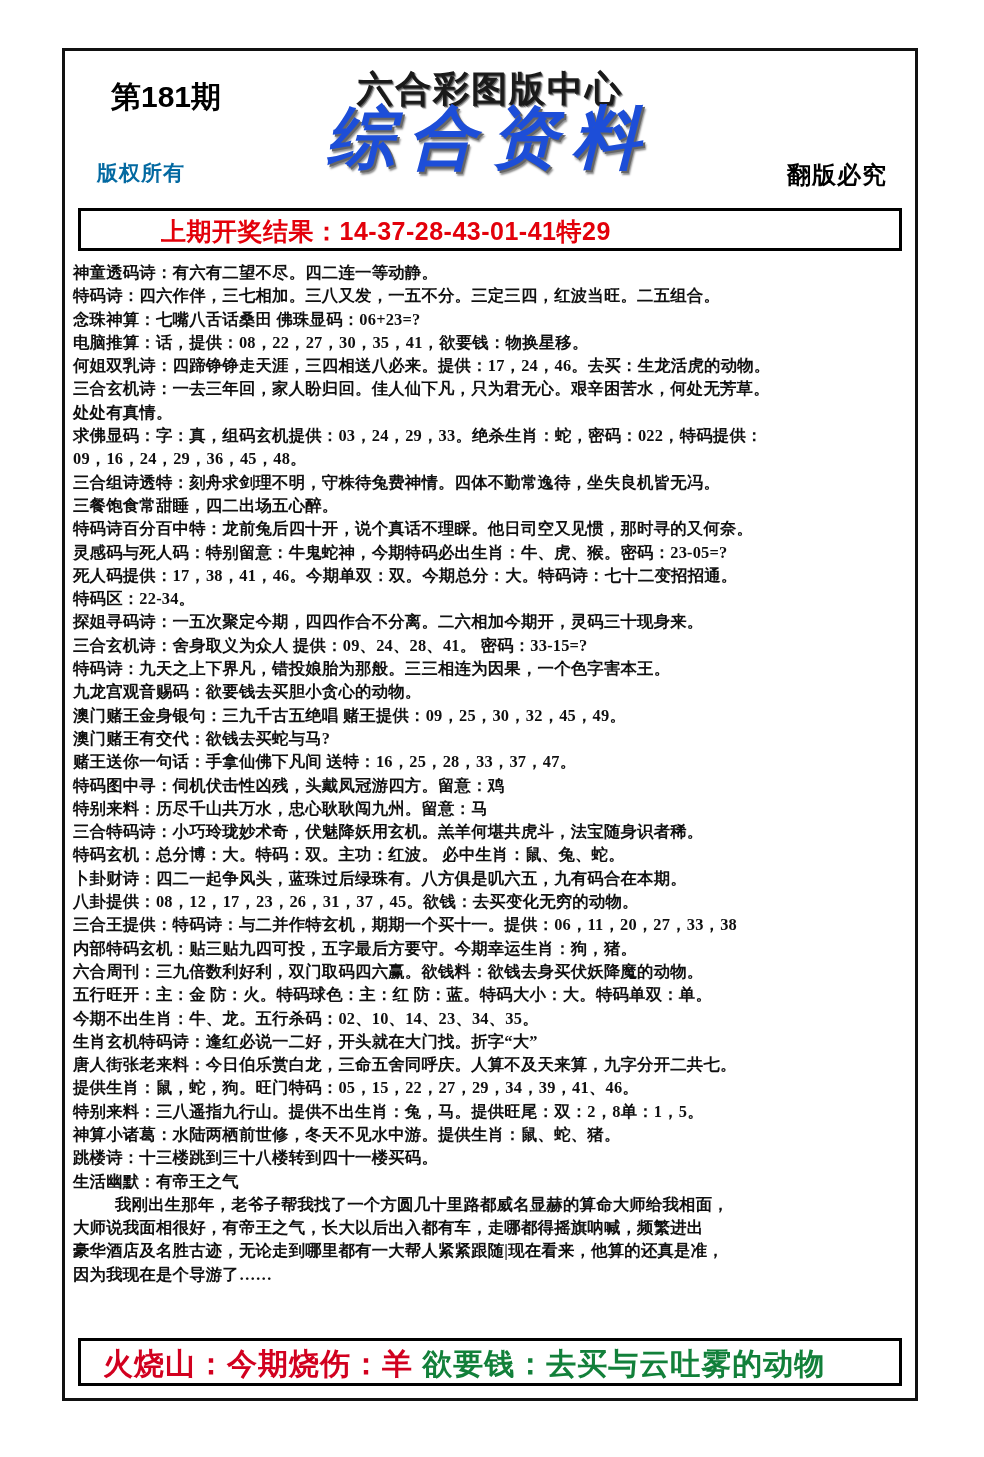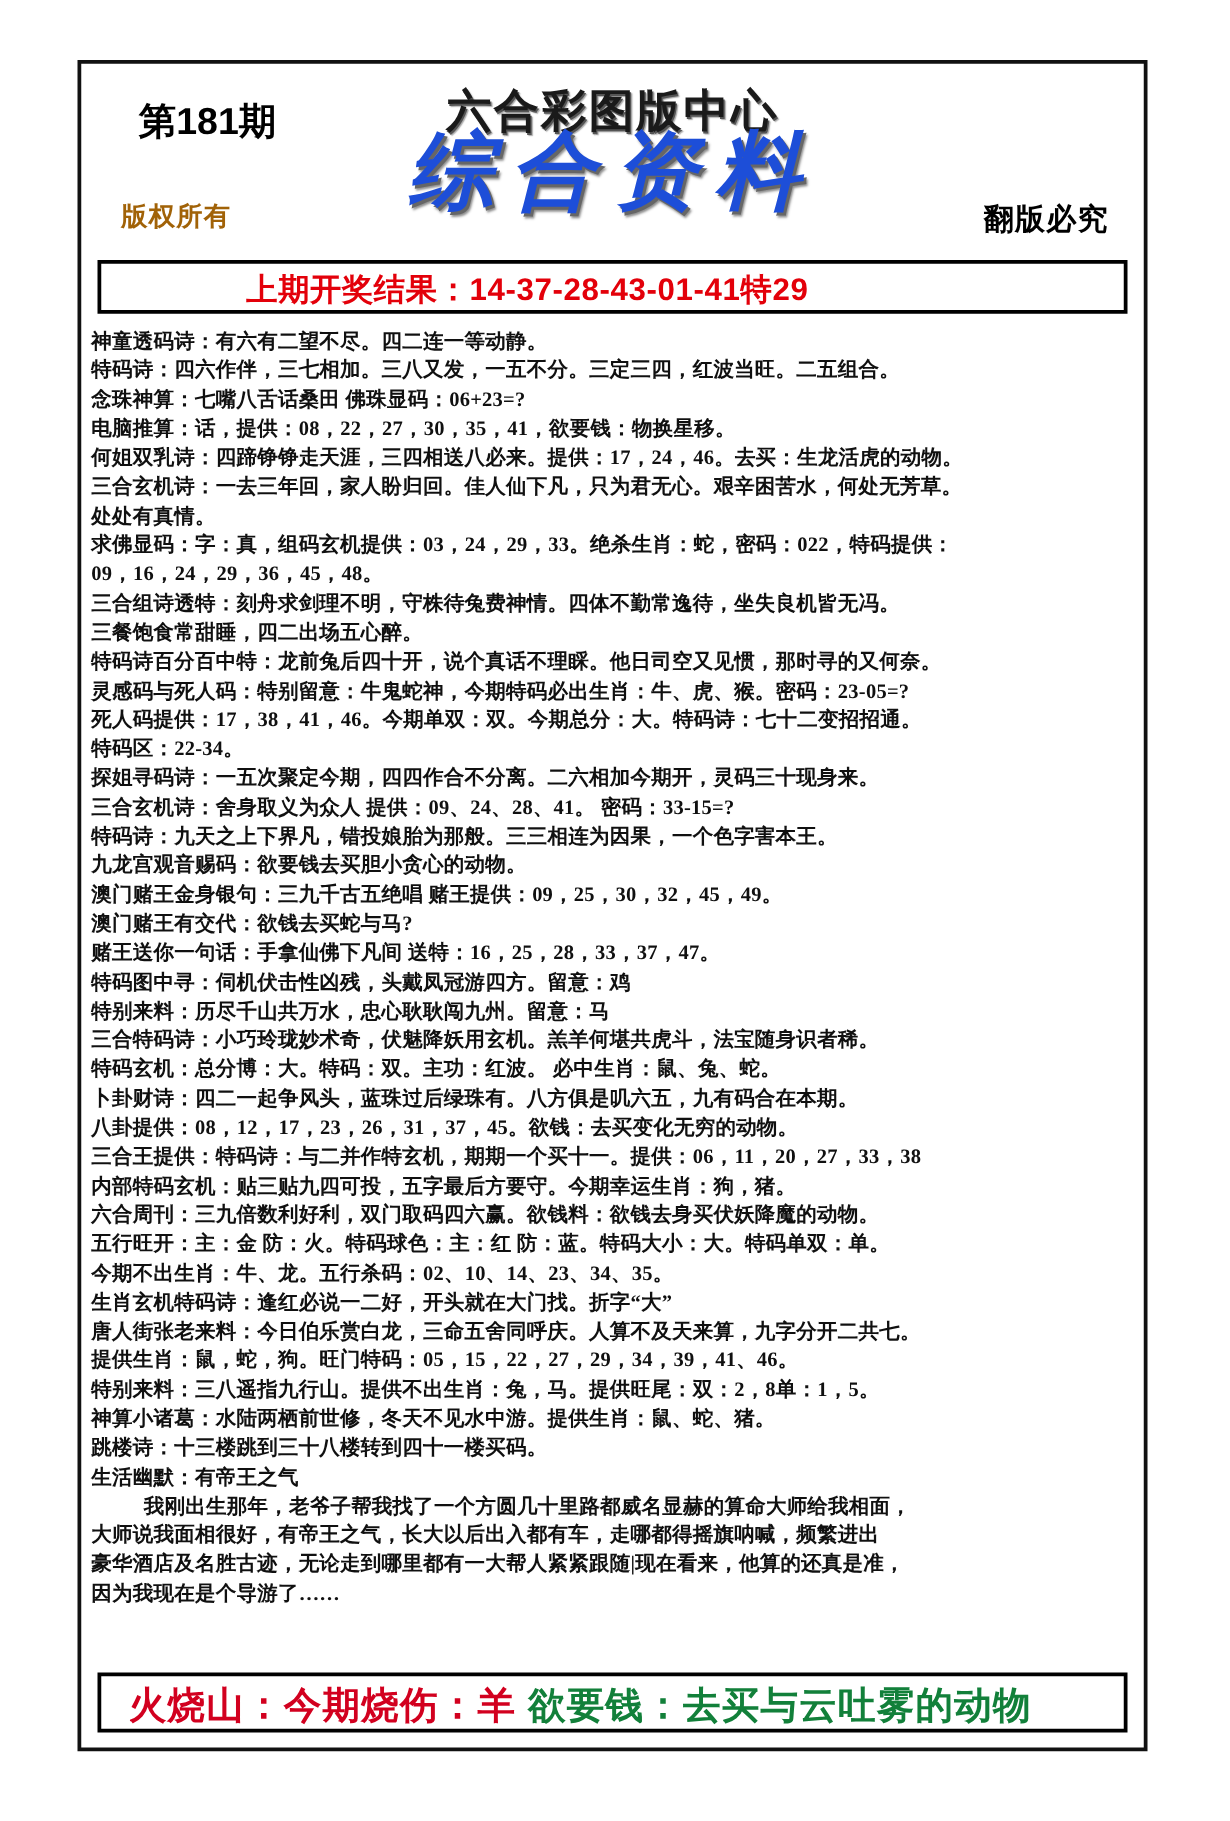--- a/index.html
+++ b/index.html
@@ -69,21 +69,21 @@
     font-style: italic;
     text-shadow: 2px 2px 0 #666, 3px 4px 2px rgba(0,0,0,.45);
     line-height: 1;
   }
   .copyright-left {
     position: absolute;
     left: 32px;
     top: 108px;
     font-size: 21px;
     font-weight: bold;
-    color: #a16207;
+    color: #0369a1;
     font-family: Liberation Serif, serif;
     letter-spacing: 1px;
     text-align: center;
   }
   .copyright-right {
     position: absolute;
     right: 28px;
     top: 108px;
     font-size: 24px;
     font-weight: bold;
@@ -106,21 +106,20 @@
   .result-text {
     position: absolute;
     left: 80px;
     top: 4px;
     font-size: 25px;
     font-weight: bold;
     color: #e3000a;
     font-family: "Liberation Sans", sans-serif;
     white-space: nowrap;
     letter-spacing: 0.5px;
-    margin-left: 36px;
   }
 
   
   .body-block {
     position: absolute;
     left: 8px;
     top: 210px;
     width: 834px;
     height: 1070px;
   }

